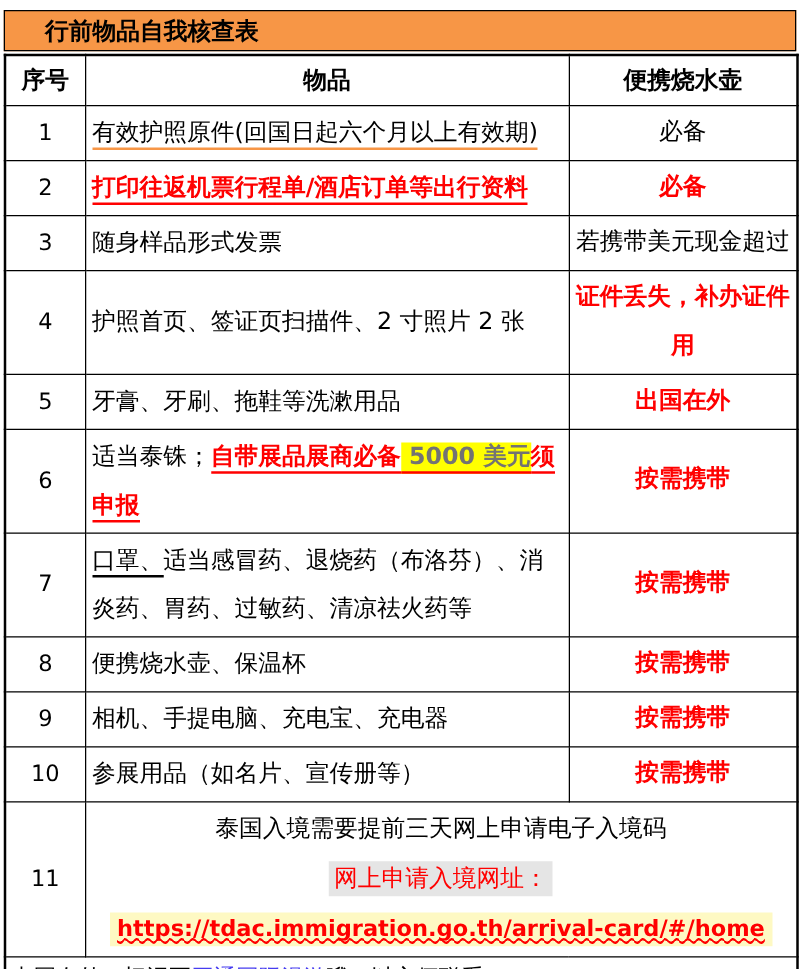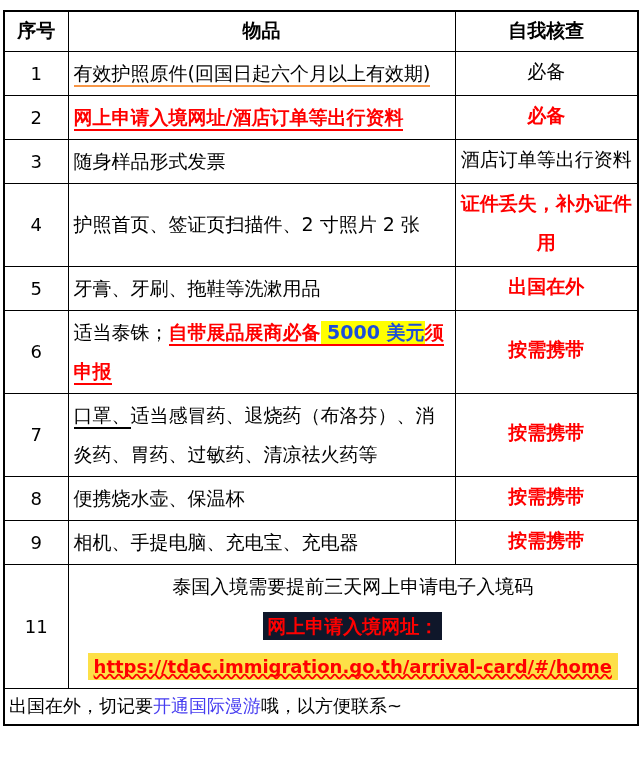--- a/index.html
+++ b/index.html
@@ -48,76 +48,77 @@
   .col-item { text-align:left; padding:2px 5px; line-height:39px; }
   .col-check{ text-align:center; padding:2px 4px; line-height:39px;font-family:Liberation Mono, monospace; }
   .col-merged { text-align:center; padding:1px 2px; }
   .col-merged .line { line-height:40px; }
 
   
   .seg { }
   .plain { }
   .orange-underline { border-bottom:2px solid #F79646; padding-bottom:1px; }
   .red-bold-underline { color:#FF0000; font-weight:bold; border-bottom:2px solid #FF0000; padding-bottom:1px; }
-  .red-bold-underline-yellow { color:#1d4ed8; font-weight:bold; background:#FFFF00; border-bottom:2px solid #FF0000; padding-bottom:1px; }
+  .red-bold-underline-yellow { color:#737373; font-weight:bold; background:#FFFF00; border-bottom:2px solid #FF0000; padding-bottom:1px; }
   .black-underline { border-bottom:2px solid #000; padding-bottom:1px;font-family:Liberation Serif, serif; }
   .red-bold { color:#FF0000; font-weight:bold; }
   .center-plain { }
-  .highlight-red { background:#0f172a; color:#FF0000; font-weight:bold; padding:3px 4px; }
+  .highlight-red { background:#e5e5e5; color:#FF0000; font-weight:normal; padding:3px 4px; }
   .highlight-red-wavy {
-    background:#fde047; color:#FF0000; font-weight:bold;
+    background:#fef9c3; color:#FF0000; font-weight:bold;
     font-size:18px;
     padding:3px 6px;
     text-decoration:underline wavy #FF0000;
     text-decoration-skip-ink:none;
   }
 
   tfoot td.footer-cell {
     text-align:left;
     font-size:18px;
     height:37px;
     padding:4px 4px;
     line-height:26px;
   }
   .link-blue { color:#463CF0; }
 </style>
 </head>
 <body>
 
 <div class="page">
 
+  <div class="title-bar">行前物品自我核查表</div>
 
   <table class="checklist">
     <colgroup>
       <col style="width:64px">
       <col style="width:387px">
       <col style="width:183px">
     </colgroup>
     <thead>
       <tr>
         <th>序号</th>
         <th>物品</th>
-        <th>自我核查</th>
+        <th>便携烧水壶</th>
       </tr>
     </thead>
     <tbody>
         <tr style="height: 44px;">
           <td class="col-no">1</td>
           <td class="col-item"><span class="seg orange-underline">有效护照原件(回国日起六个月以上有效期)</span></td>
           <td class="col-check"><span class="seg plain">必备</span></td>
         </tr>
         <tr style="height: 40px;">
           <td class="col-no">2</td>
-          <td class="col-item"><span class="seg red-bold-underline">网上申请入境网址/酒店订单等出行资料</span></td>
+          <td class="col-item"><span class="seg red-bold-underline">打印往返机票行程单/酒店订单等出行资料</span></td>
           <td class="col-check"><span class="seg red-bold">必备</span></td>
         </tr>
         <tr style="height: 40px;">
           <td class="col-no">3</td>
           <td class="col-item"><span class="seg plain">随身样品形式发票</span></td>
-          <td class="col-check"><span class="seg plain">酒店订单等出行资料</span></td>
+          <td class="col-check"><span class="seg plain">若携带美元现金超过</span></td>
         </tr>
         <tr style="height: 80px;">
           <td class="col-no">4</td>
           <td class="col-item"><span class="seg plain">护照首页、签证页扫描件、2 寸照片 2 张</span></td>
           <td class="col-check"><span class="seg red-bold">证件丢失，补办证件用</span></td>
         </tr>
         <tr style="height: 42px;">
           <td class="col-no">5</td>
           <td class="col-item"><span class="seg plain">牙膏、牙刷、拖鞋等洗漱用品</span></td>
           <td class="col-check"><span class="seg red-bold">出国在外</span></td>
@@ -135,20 +136,25 @@
         <tr style="height: 40px;">
           <td class="col-no">8</td>
           <td class="col-item"><span class="seg plain">便携烧水壶、保温杯</span></td>
           <td class="col-check"><span class="seg red-bold">按需携带</span></td>
         </tr>
         <tr style="height: 40px;">
           <td class="col-no">9</td>
           <td class="col-item"><span class="seg plain">相机、手提电脑、充电宝、充电器</span></td>
           <td class="col-check"><span class="seg red-bold">按需携带</span></td>
         </tr>
+        <tr style="height: 41px;">
+          <td class="col-no">10</td>
+          <td class="col-item"><span class="seg plain">参展用品（如名片、宣传册等）</span></td>
+          <td class="col-check"><span class="seg red-bold">按需携带</span></td>
+        </tr>
         <tr style="height: 123px;">
           <td class="col-no">11</td>
           <td colspan="2" class="col-merged">
             <div class="line"><span class="seg center-plain">泰国入境需要提前三天网上申请电子入境码</span></div>
             <div class="line"><span class="seg highlight-red">网上申请入境网址：</span></div>
             <div class="line"><span class="seg highlight-red-wavy">https://tdac.immigration.go.th/arrival-card/#/home</span></div>
           </td>
         </tr>
       </tbody>
     <tfoot>

